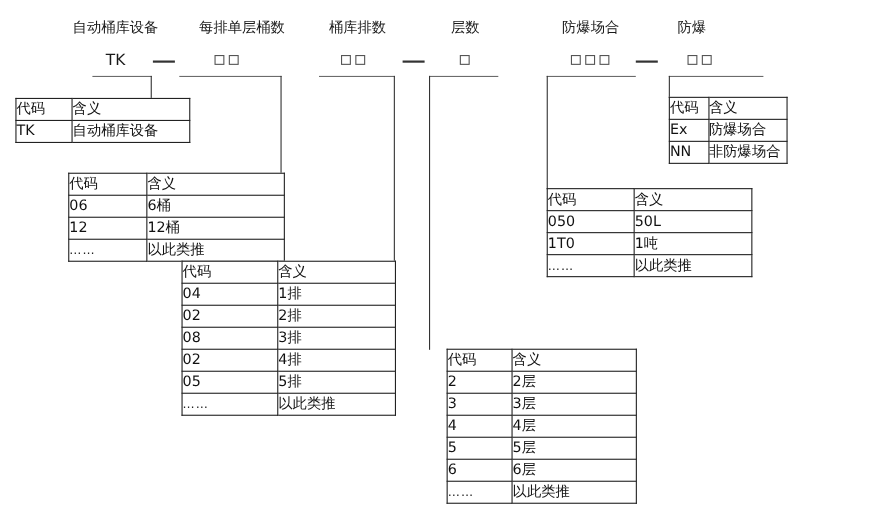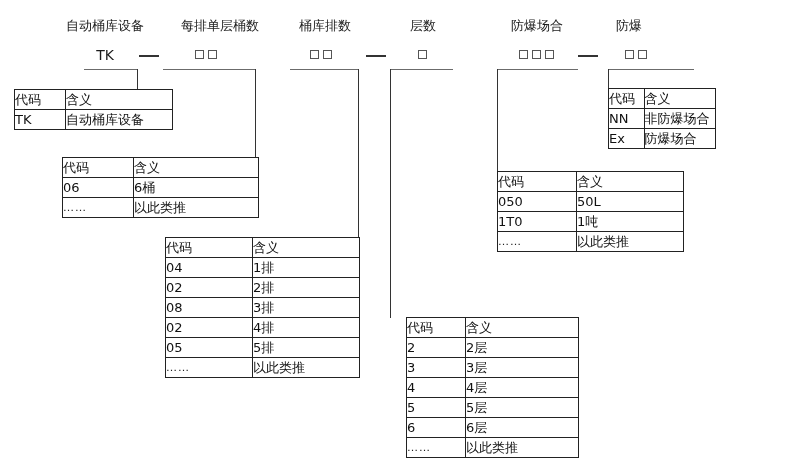--- a/index.html
+++ b/index.html
@@ -161,20 +161,24 @@
     <tbody>
         <tr>
       <td class="hdr" style="width:70px;">代码</td>
       <td class="hdr" style="width:124px;">含义</td>
     </tr>
     <tr>
       <td>06</td>
       <td>6桶</td>
     </tr>
     <tr>
+      <td>12</td>
+      <td>12桶</td>
+    </tr>
+    <tr>
       <td class="dots">……</td>
       <td>以此类推</td>
     </tr>
   </tbody>
     </table>
 
   <table class="codetab" style="left:165px;top:237px;">
     <tbody>
         <tr>
       <td class="hdr" style="width:86px;">代码</td>
@@ -261,23 +265,23 @@
   </tbody>
     </table>
 
   <table class="codetab" style="left:608px;top:88px;">
     <tbody>
         <tr>
       <td class="hdr" style="width:84px;">代码</td>
       <td class="hdr" style="width:102px;">含义</td>
     </tr>
     <tr>
+      <td>Ex</td>
+      <td>防爆场合</td>
+    </tr>
+    <tr>
       <td>NN</td>
       <td>非防爆场合</td>
     </tr>
-    <tr>
-      <td>Ex</td>
-      <td>防爆场合</td>
-    </tr>
   </tbody>
     </table>
 
 </div>
 
 </body></html>

